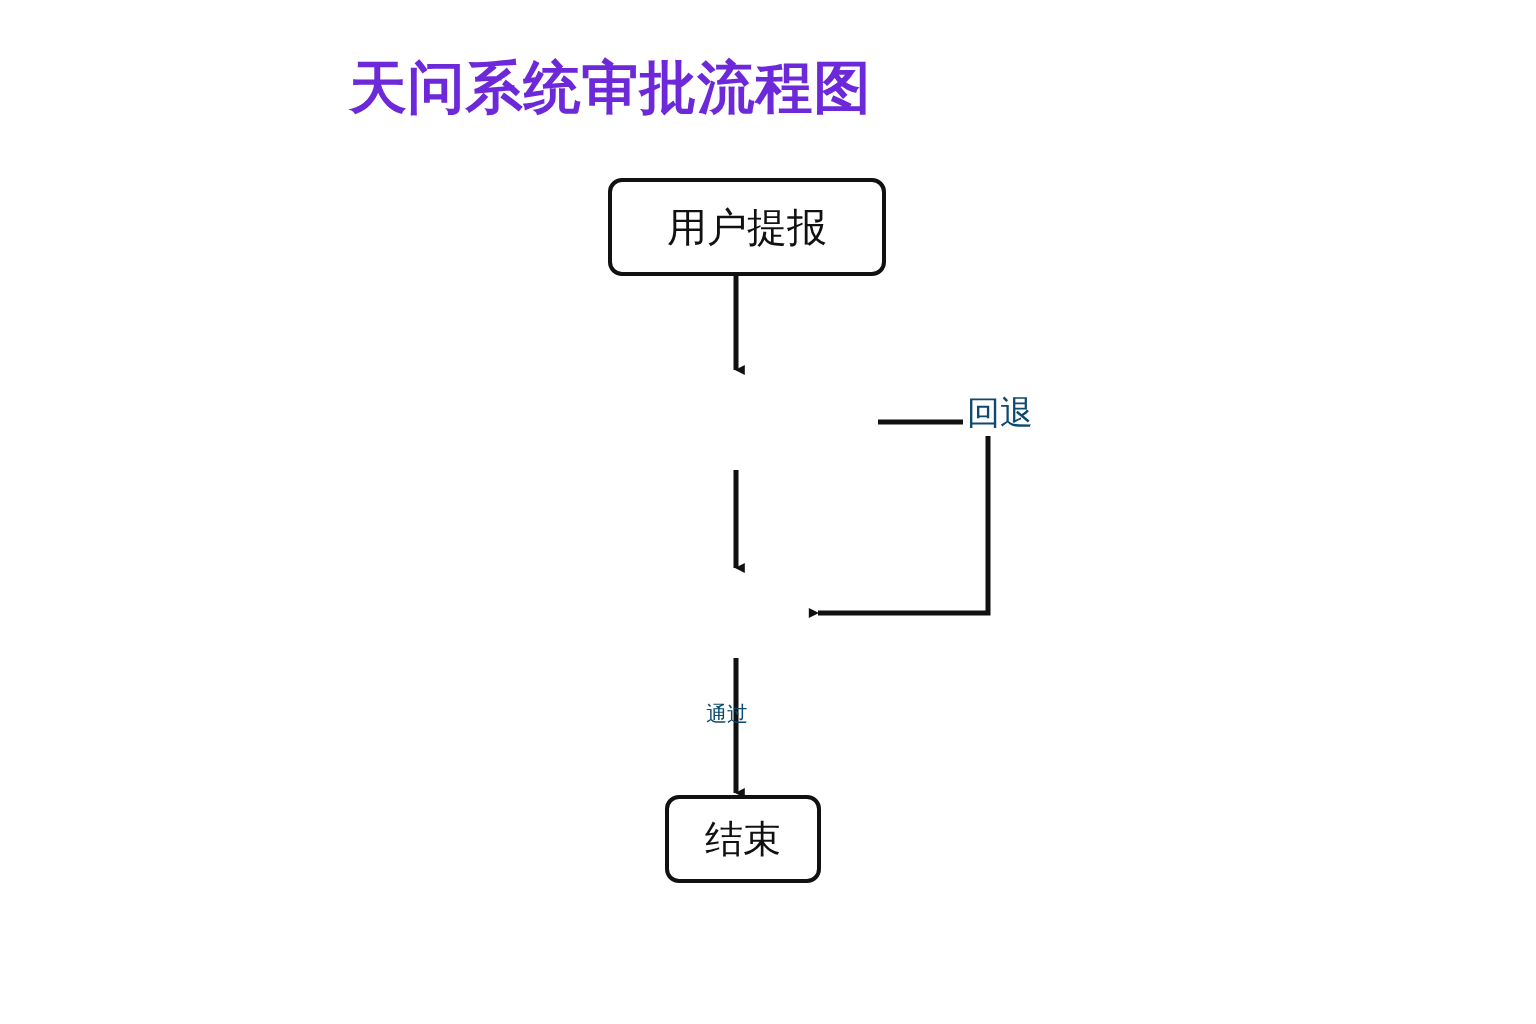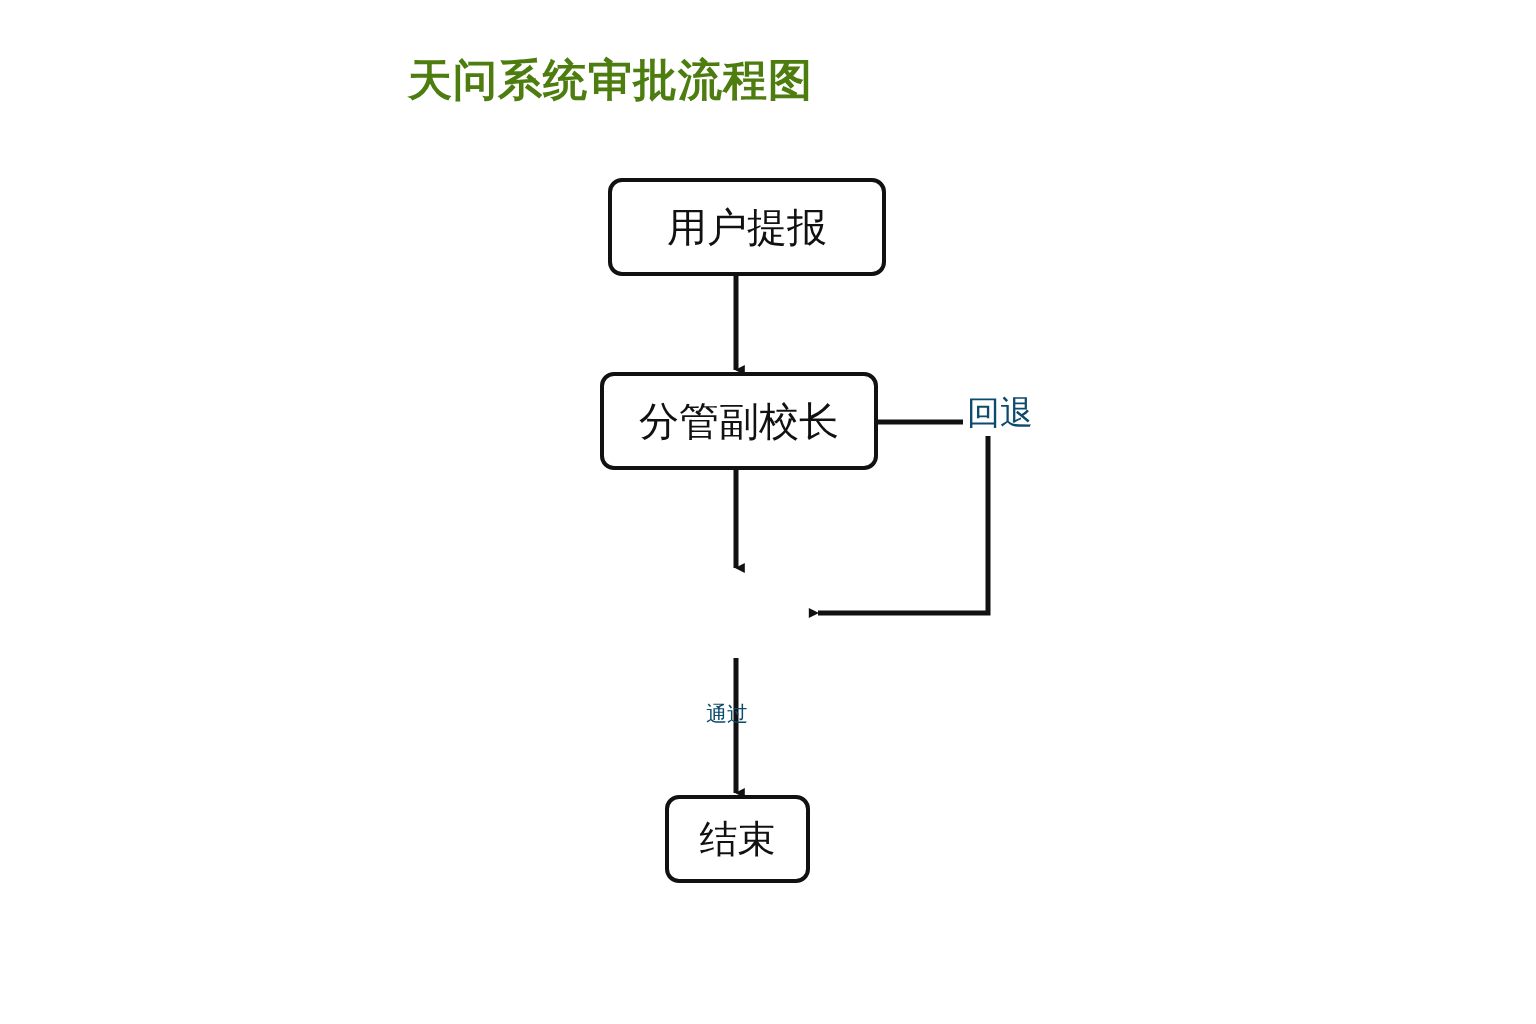--- a/index.html
+++ b/index.html
@@ -27,24 +27,24 @@
     top: 0;
     width: 1536px;
     height: 1024px;
   }
   .flow-title {
     position: absolute;
     left: 0;
     top: 56px;
     width: 1221px;
     text-align: center;
-    font-size: 44px;
+    font-size: 57px;
     font-weight: 700;
     letter-spacing: 1px;
-    color: #4d7c0f;
+    color: #6d28d9;
     line-height: 1.1;
     white-space: nowrap;
   }
   .node {
     position: absolute;
     box-sizing: border-box;
     background: #ffffff;
     border: 4px solid #111111;
     border-radius: 14px;
     display: flex;
@@ -76,21 +76,21 @@
   #node-principal {
     left: 665px;
     top: 570px;
     width: 147px;
     height: 88px;
     font-size: 38px;
   }
   #node-end {
     left: 665px;
     top: 795px;
-    width: 145px;
+    width: 156px;
     height: 88px;
     font-size: 38px;
   }
   .edge-label {
     position: absolute;
     background: #ffffff;
     color: #0c4a6e;
     white-space: nowrap;
     line-height: 1;
   }
@@ -132,23 +132,20 @@
     <path d="M878,422 L963,422" fill="none" stroke="#111111" stroke-width="5"></path>
     <path d="M988,436 L988,613 L818,613" fill="none" stroke="#111111" stroke-width="5" marker-end="url(#arrowhead-left)"></path>
 
     <line x1="736" y1="658" x2="736" y2="793" stroke="#111111" stroke-width="5" marker-end="url(#arrowhead-down)"></line>
   </svg>
 
   <div class="node" id="node-submit">
     <span class="node-label">用户提报</span>
   </div>
 
-  <div class="node" id="node-vice-principal">
-    <span class="node-label">分管副校长</span>
-  </div>
 
 
   <div class="node" id="node-end">
     <span class="node-label">结束</span>
   </div>
 
   <div class="edge-label" id="edge-label-reject">回退</div>
 
   <div class="edge-label" id="edge-label-pass">通过</div>
 

